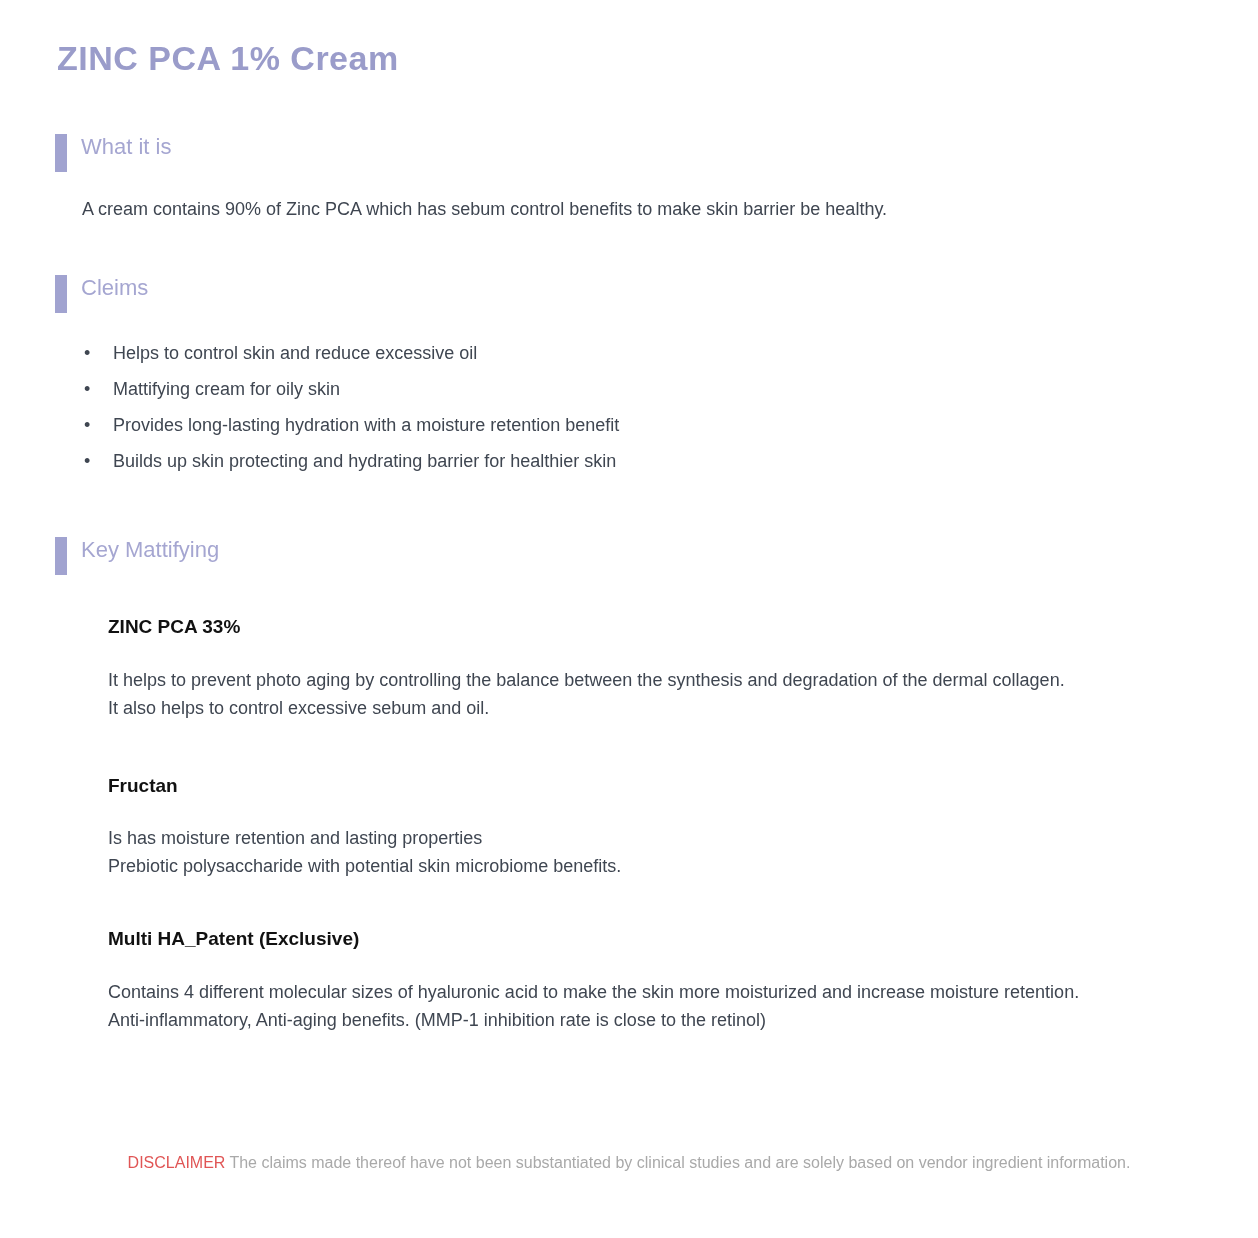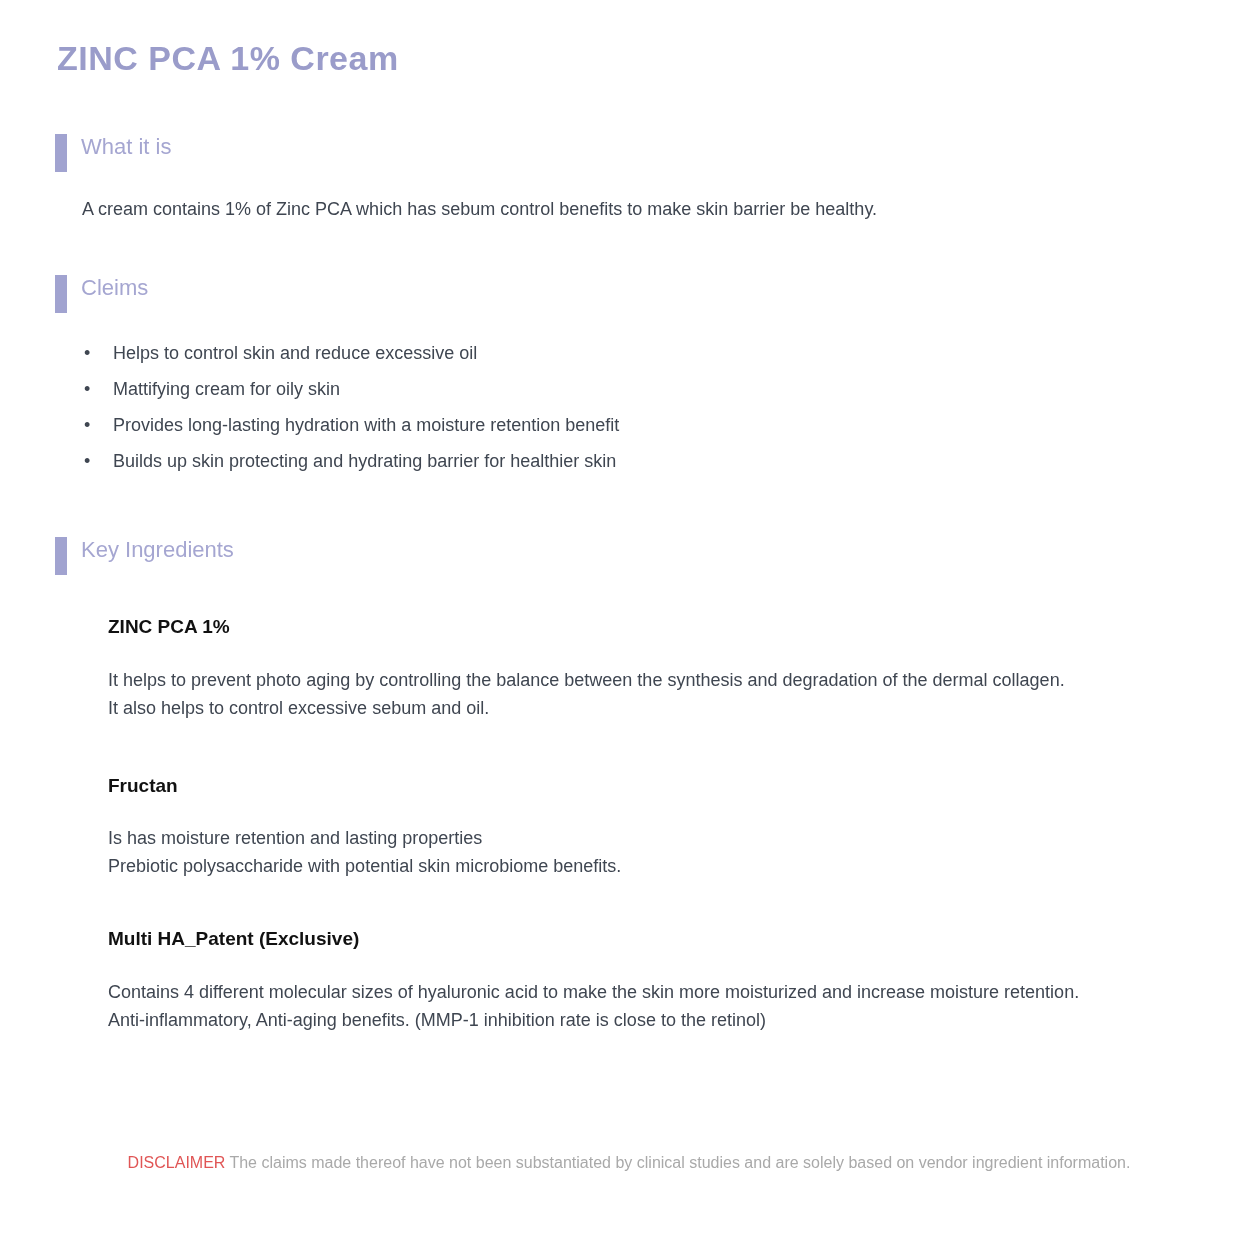--- a/index.html
+++ b/index.html
@@ -115,21 +115,21 @@
 <body>
 
 <div class="page">
 
   <h1 class="title">ZINC PCA 1% Cream</h1>
 
   <div class="section-heading sh-what">
     <span class="accent-bar"></span>
     <span class="heading-text">What it is</span>
   </div>
-  <p class="body-text">A cream contains 1% of Zinc PCA which has sebum control benefits to make skin barrier be healthy.</p>
+  <p class="body-text">A cream contains 90% of Zinc PCA which has sebum control benefits to make skin barrier be healthy.</p>
 
   <div class="section-heading sh-claims">
     <span class="accent-bar"></span>
     <span class="heading-text">Cleims</span>
   </div>
   <ul class="claims-list">
     <li>
       <span class="bullet-marker">•</span>
       <span>Helps to control skin and reduce excessive oil</span>
     </li>
@@ -142,25 +142,25 @@
       <span>Provides long-lasting hydration with a moisture retention benefit</span>
     </li>
     <li>
       <span class="bullet-marker">•</span>
       <span>Builds up skin protecting and hydrating barrier for healthier skin</span>
     </li>
   </ul>
 
   <div class="section-heading sh-key">
     <span class="accent-bar"></span>
-    <span class="heading-text">Key Ingredients</span>
+    <span class="heading-text">Key Mattifying</span>
   </div>
 
   <div class="ingredient">
-    <h3 class="ingredient-name in-zinc">ZINC PCA 1%</h3>
+    <h3 class="ingredient-name in-zinc">ZINC PCA 33%</h3>
     <p class="ingredient-desc">
       <span class="line">It helps to prevent photo aging by controlling the balance between the synthesis and degradation of the dermal collagen.</span>
       <span class="line">It also helps to control excessive sebum and oil.</span>
     </p>
   </div>
 
   <div class="ingredient">
     <h3 class="ingredient-name in-fructan">Fructan</h3>
     <p class="ingredient-desc desc-fructan">
       <span class="line">Is has moisture retention and lasting properties</span>

